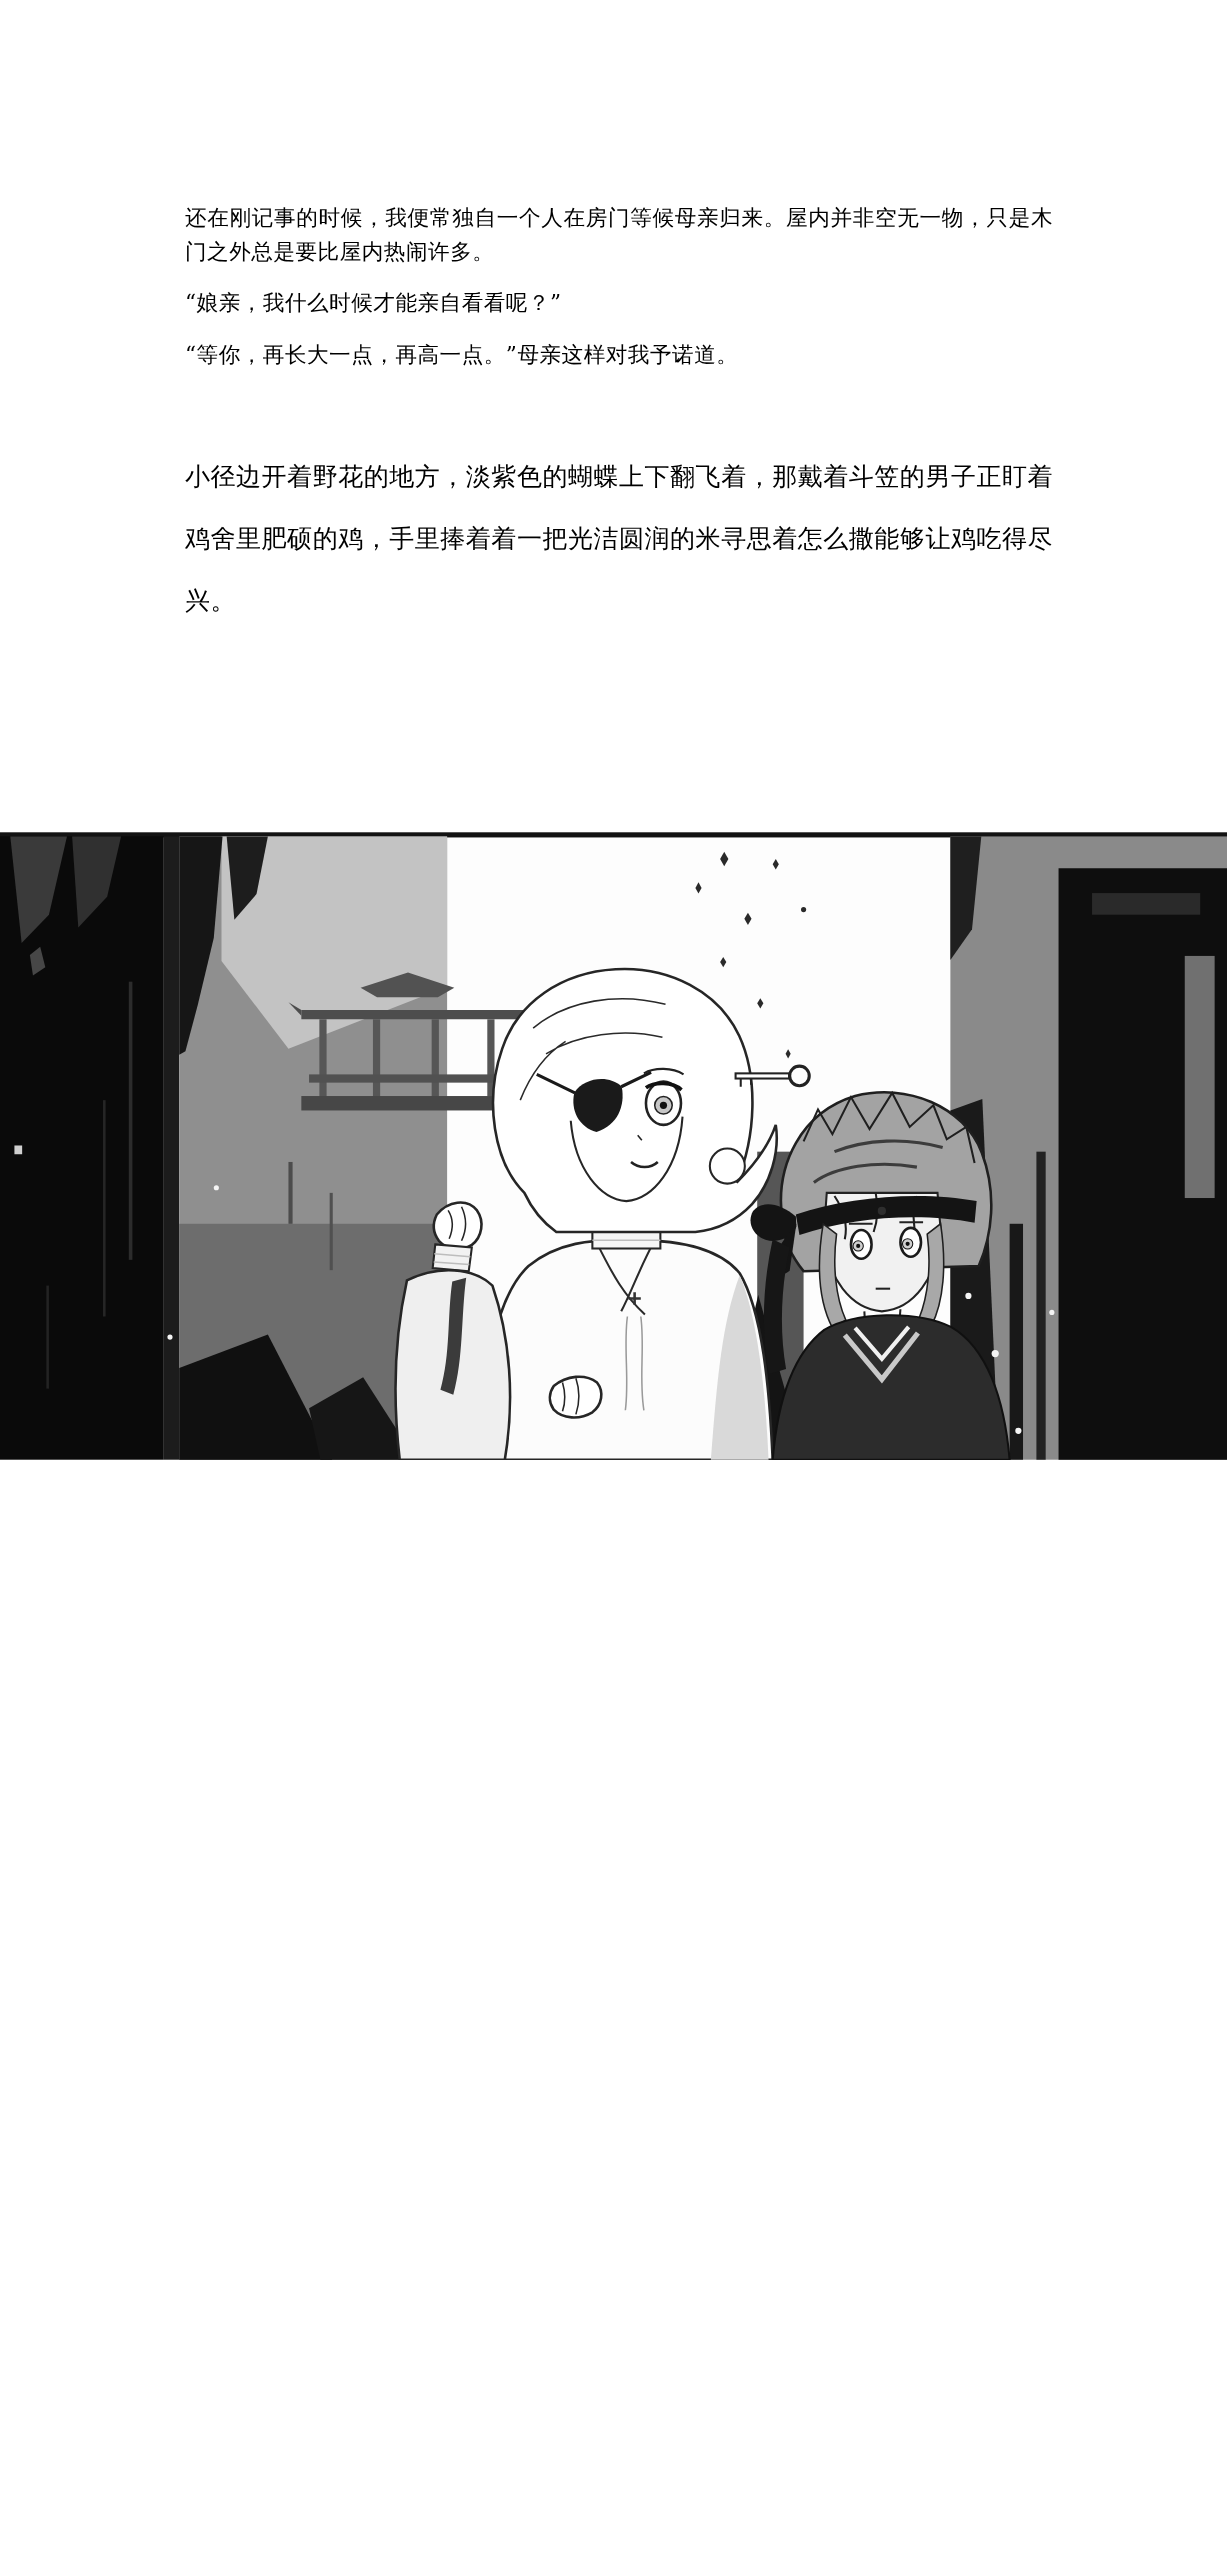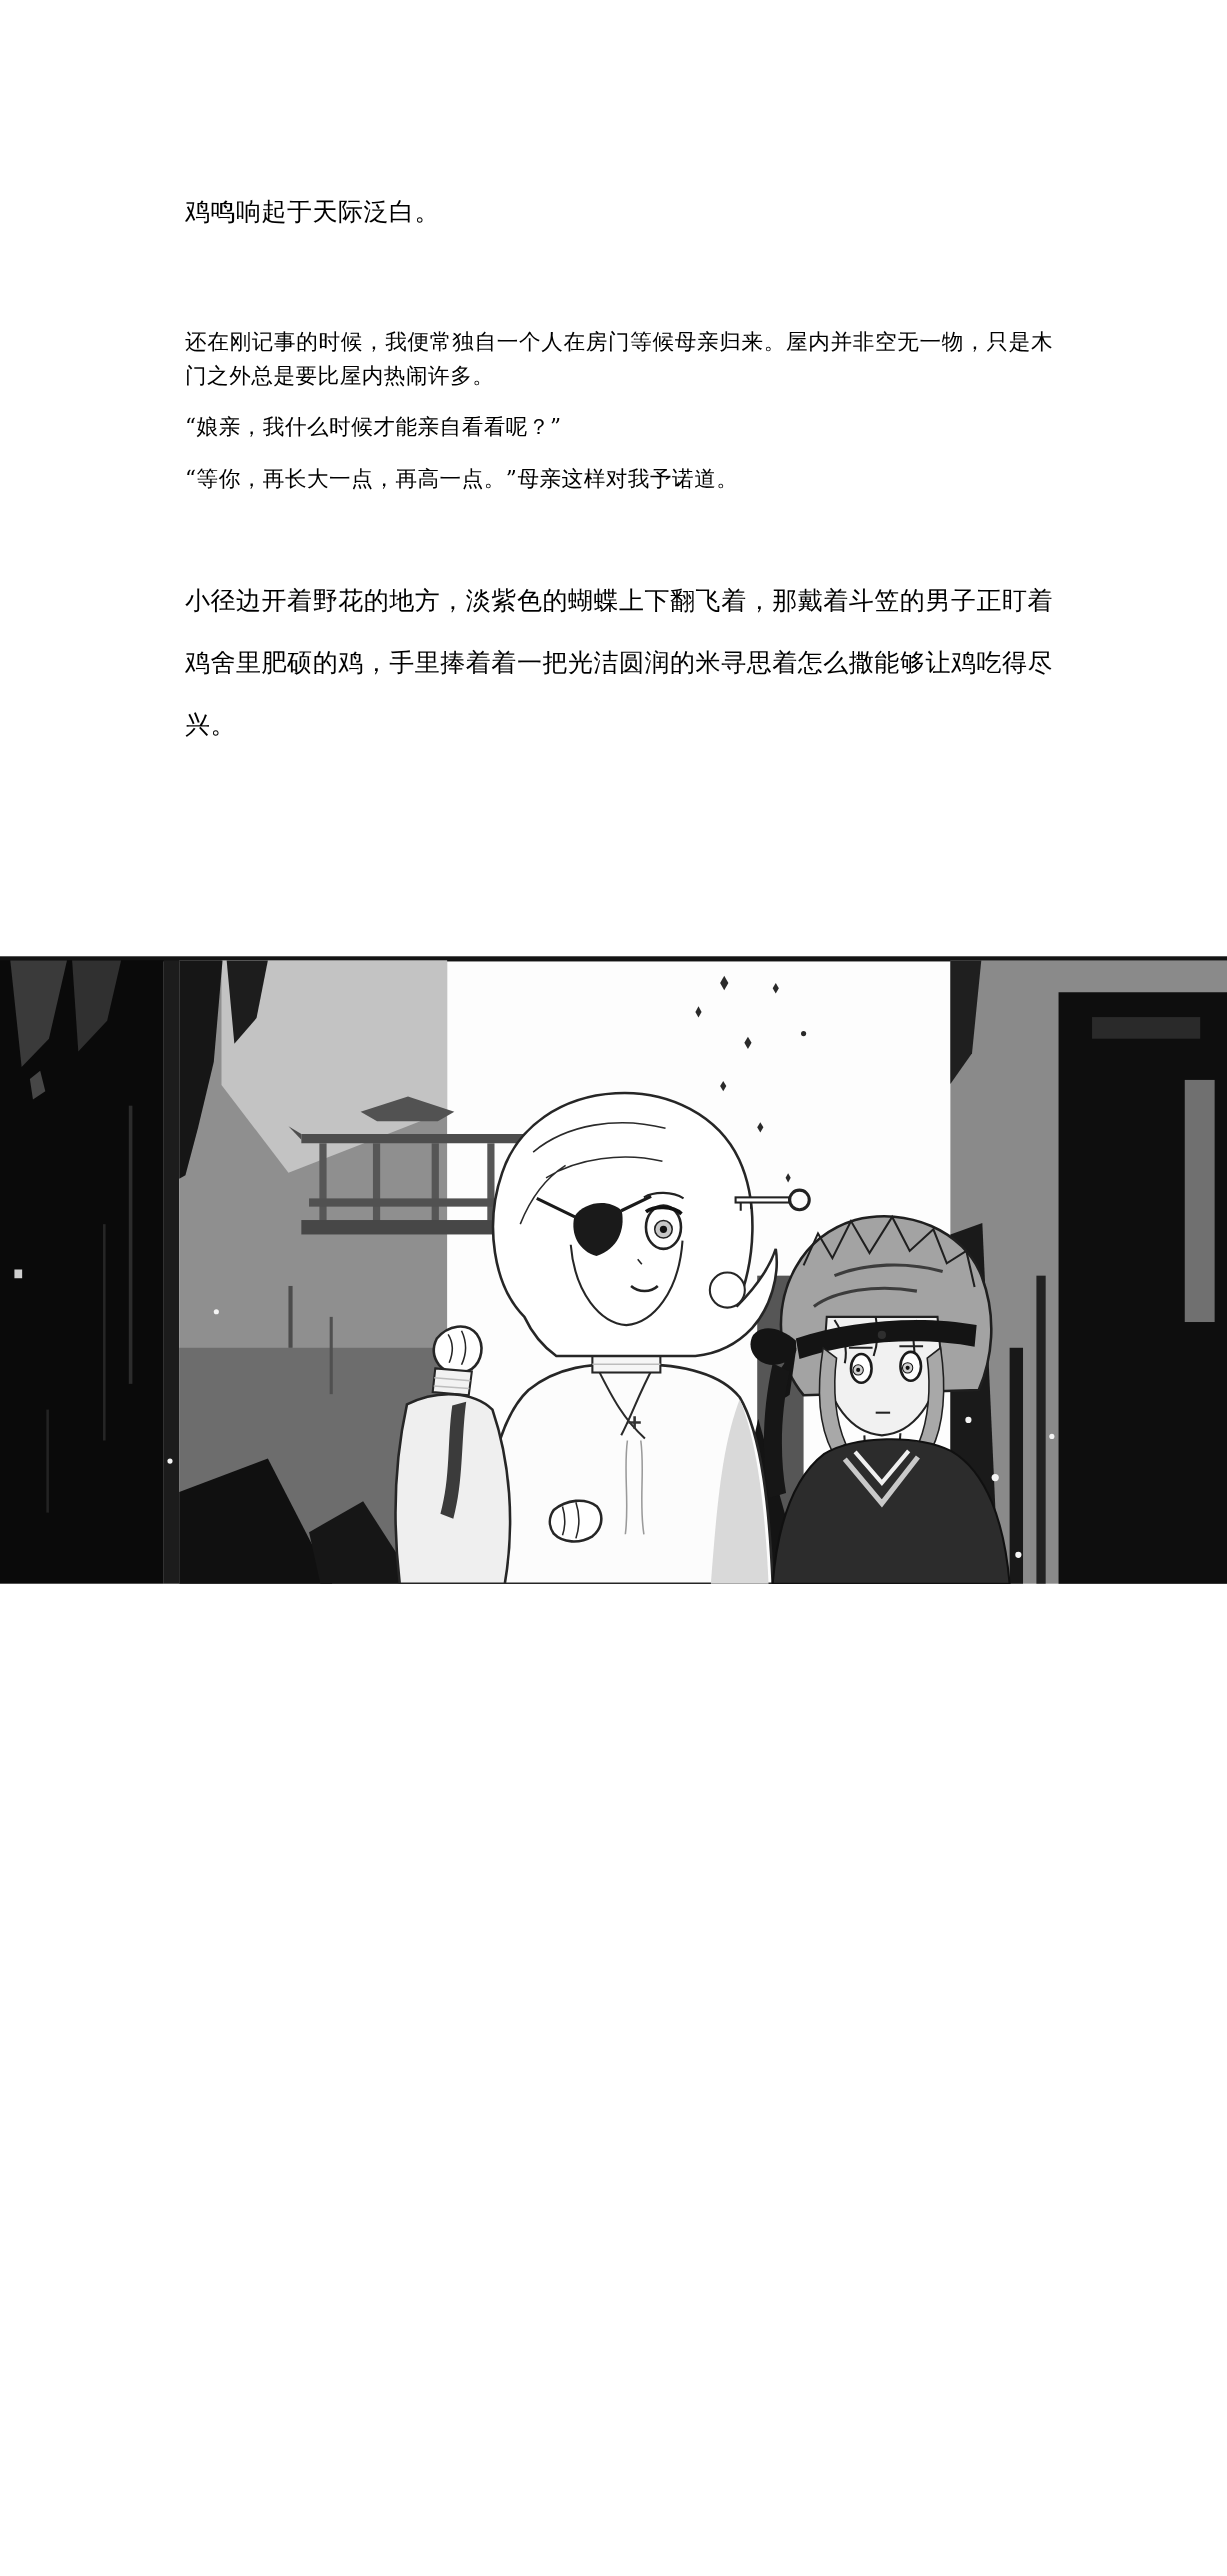--- a/index.html
+++ b/index.html
@@ -45,21 +45,20 @@
     line-height: 0;
   }
   figure.illustration svg { display: block; }
 </style>
 </head>
 <body>
 
 <main>
 
   <section class="prose">
-    <p class="main">鸡鸣响起于天际泛白。</p>
 
     <div class="flashback">
       <p>还在刚记事的时候，我便常独自一个人在房门等候母亲归来。屋内并非空无一物，只是木门之外总是要比屋内热闹许多。</p>
       <p>“娘亲，我什么时候才能亲自看看呢？”</p>
       <p>“等你，再长大一点，再高一点。”母亲这样对我予诺道。</p>
     </div>
 
     <p class="main">小径边开着野花的地方，淡紫色的蝴蝶上下翻飞着，那戴着斗笠的男子正盯着鸡舍里肥硕的鸡，手里捧着着一把光洁圆润的米寻思着怎么撒能够让鸡吃得尽兴。</p>
   </section>
 

